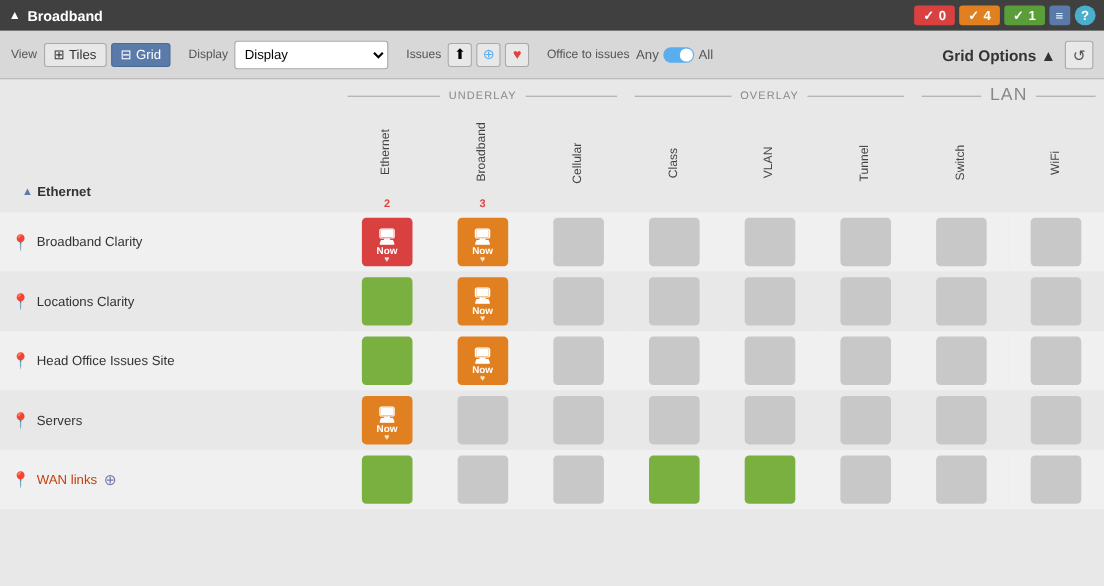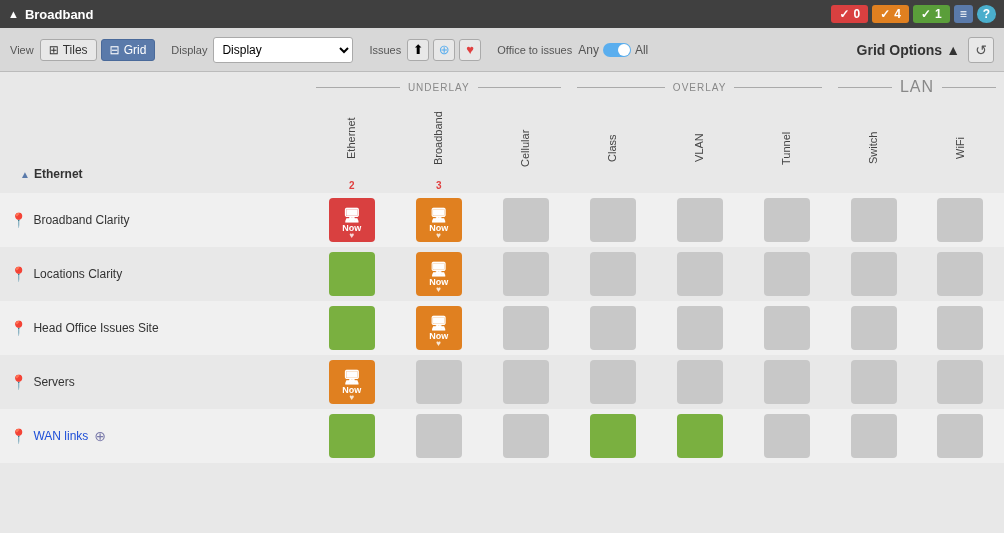--- a/index.html
+++ b/index.html
@@ -400,21 +400,21 @@
               <div style="background:#c8c8c8;border-radius:4px;height:44px;width:46px;margin:auto;"></div>
             </td>
             <td style="padding: 4px; vertical-align: middle; text-align: center; width: 55px;">
               <div style="background:#c8c8c8;border-radius:4px;height:44px;width:46px;margin:auto;"></div>
             </td>
           </tr>
           <tr class="data-row" style="background: rgb(240, 240, 240);">
             <td style="padding: 0px 10px; vertical-align: middle; cursor: pointer;">
               <div style="display:flex;align-items:center;gap:6px;">
     <span style="color:#e8a020;font-size:14px;">📍</span>
-    <span style="font-size:12px;color:#1d4ed8;">WAN links</span>
+    <span style="font-size:12px;color:#c2410c;">WAN links</span>
     <span style="color:#7a7aaa;font-size:14px;">⊕</span>
   </div>
             </td>
             <td style="padding: 4px; vertical-align: middle; text-align: center; width: 55px;">
               <div style="background:#7ab040;border-radius:4px;height:44px;width:46px;margin:auto;"></div>
             </td>
             <td style="padding: 4px; vertical-align: middle; text-align: center; width: 55px;">
               <div style="background:#c8c8c8;border-radius:4px;height:44px;width:46px;margin:auto;"></div>
             </td>
             <td style="padding: 4px; vertical-align: middle; text-align: center; width: 55px;">

